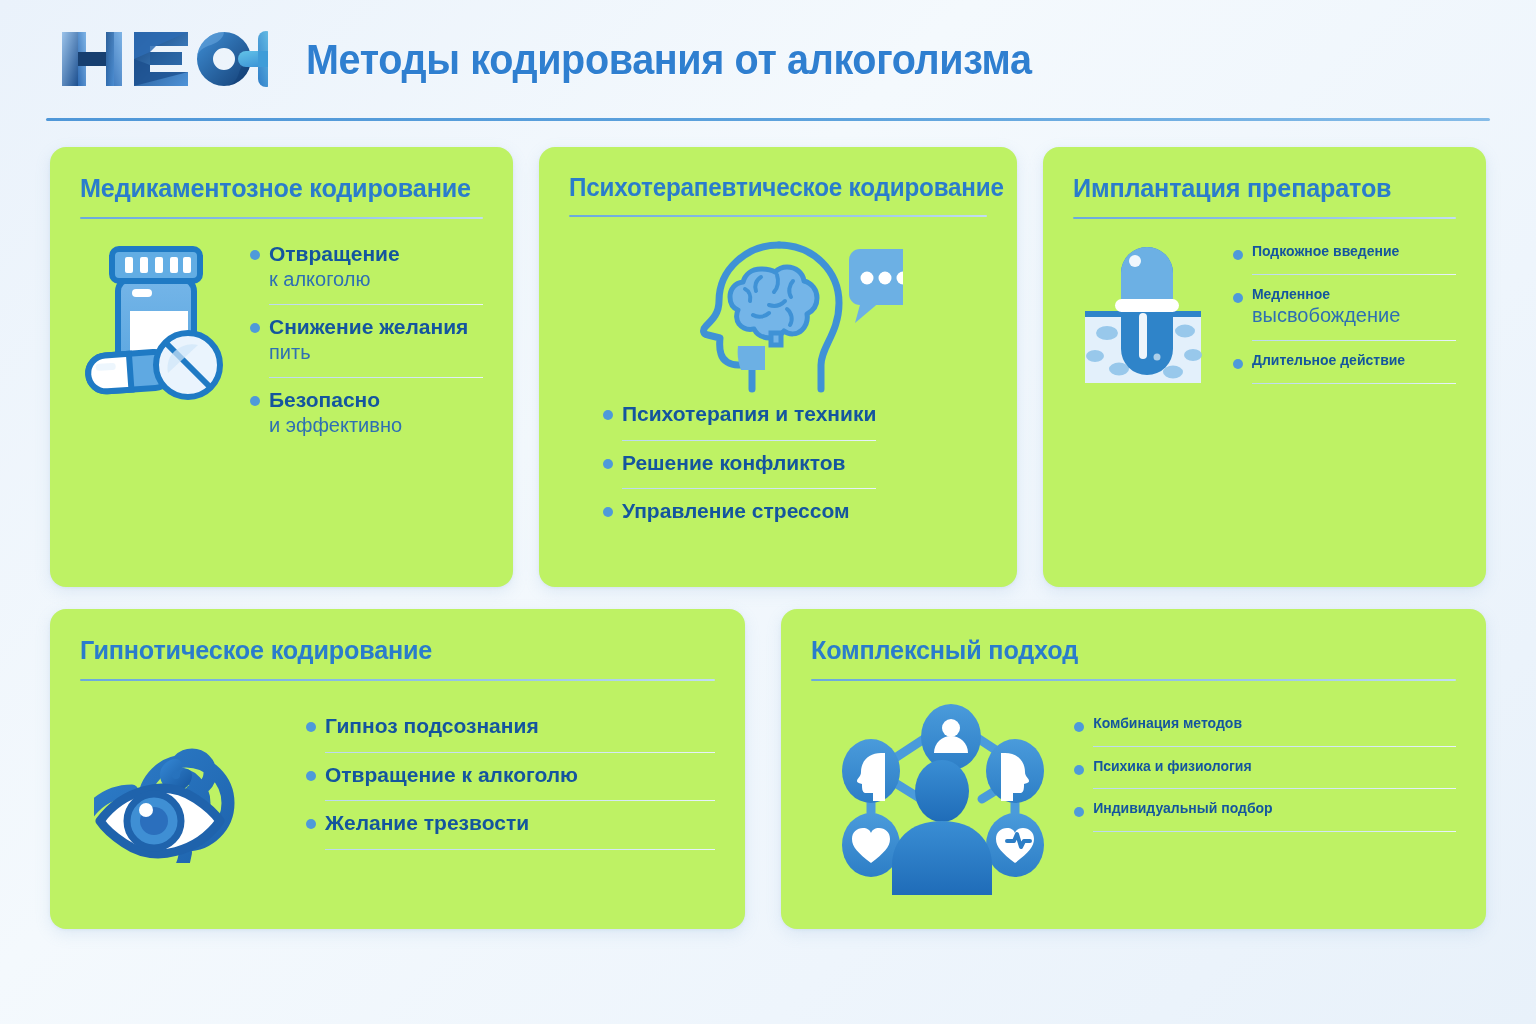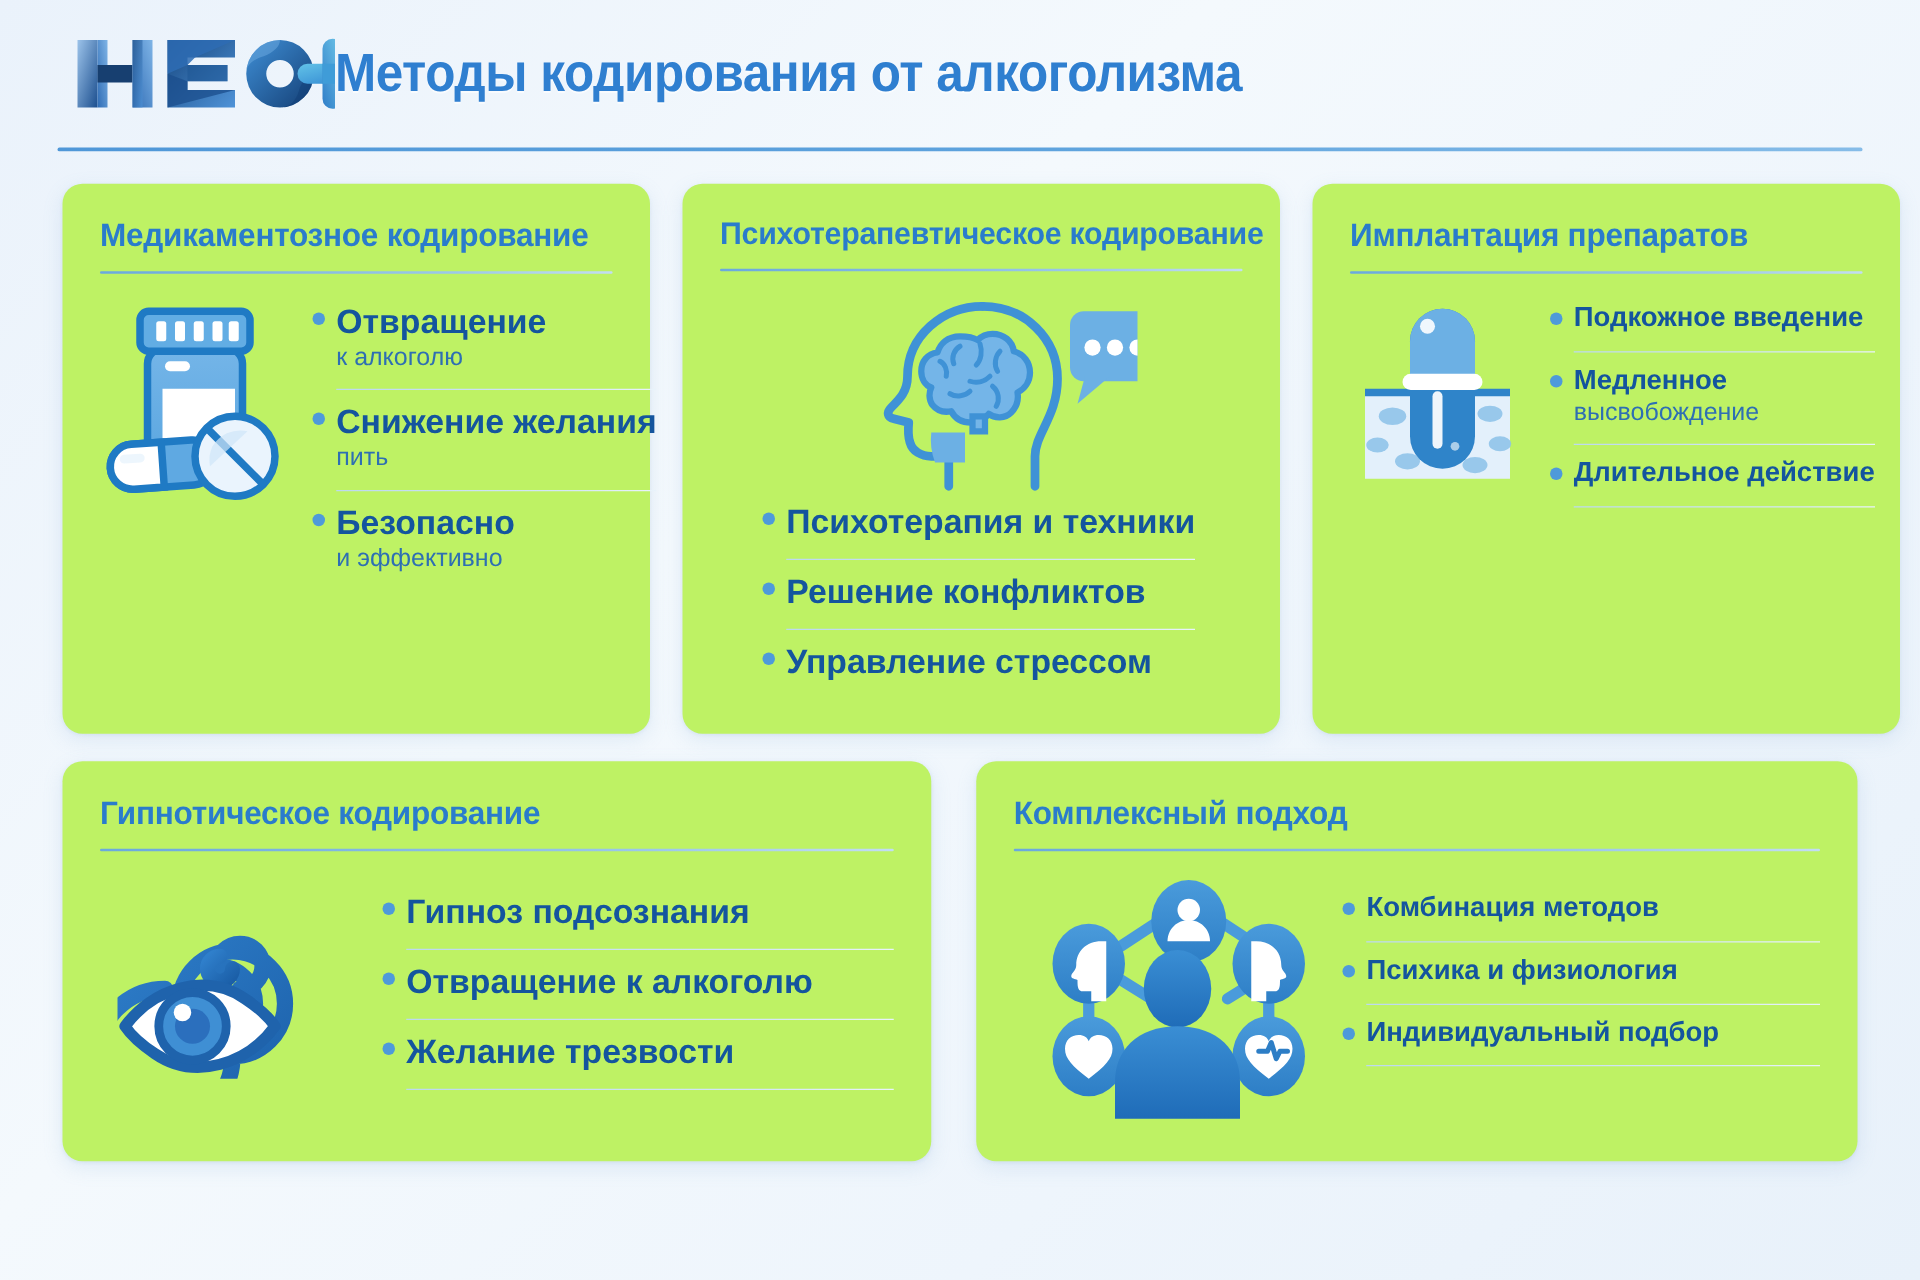--- a/index.html
+++ b/index.html
@@ -23,20 +23,21 @@
     height: 1024px;
     padding: 0 44px;
   }
 
   
   .header {
     display: flex;
     align-items: center;
     height: 118px;
     padding-left: 14px;
+    gap: 38px;
   }
 
   .logo {
     display: flex;
     align-items: center;
     height: 62px;
   }
   .logo svg { display: block; }
 
   .page-title {
@@ -139,40 +140,40 @@
     width: 10px;
     height: 10px;
     border-radius: 50%;
     background: #4e9ada;
     margin-top: 9px;
   }
 
   .bullet-text { line-height: 1.22; }
 
   .bullet-line1 {
-    font-size: 27px;
+    font-size: 21px;
     font-weight: 700;
     color: #14559e;
     white-space: nowrap;
   }
   .bullet-line2 {
     font-size: 20px;
     font-weight: 400;
     color: #2e6fb3;
     white-space: nowrap;
   }
 
   .sep {
     height: 1px;
     margin: 9px 0 9px 19px;
     background: linear-gradient(90deg, #bcd9f0 0%, #d5e8f7 75%, #e9f3fb 100%);
   }
 
   
-  .bullets.wide .bullet-line1 { font-size: 22px; }
+  .bullets.wide .bullet-line1 { font-size: 14px; }
 
   
   .bullets.under { margin-top: 8px; align-self: flex-start; margin-left: 34px; }
 
   
   svg.icon { display: block; }
 </style>
 </head>
 <body>
 

